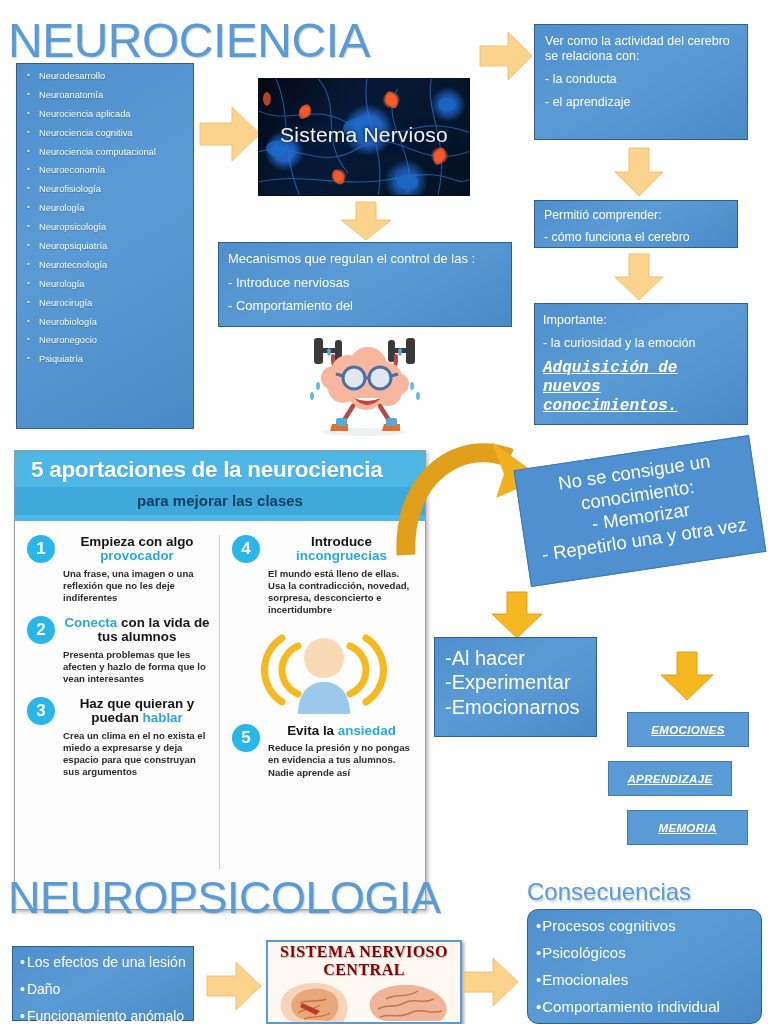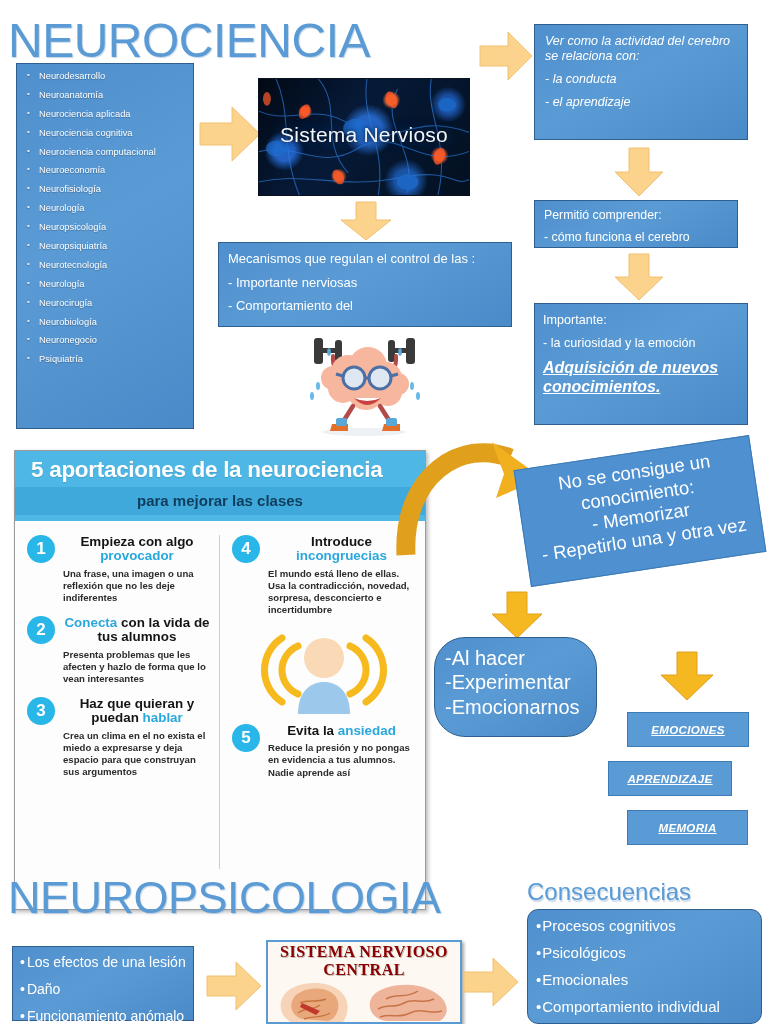--- a/index.html
+++ b/index.html
@@ -67,27 +67,27 @@
   #sn-image .filaments { position:absolute; inset:0; opacity:.75; }
   #sn-caption {
     position: absolute; left: 0; right: 0; top: 44px;
     text-align: center; color: #f2f6fa; font-size: 21px;
     font-family: "Liberation Sans", sans-serif; font-weight: 400;
     text-shadow: 0 0 5px rgba(0,0,0,.9), 0 0 12px rgba(30,90,180,.8);
     letter-spacing: .2px;
   }
 
   
-  #box-ver { left: 534px; top: 24px; width: 214px; height: 116px; font-size: 12.5px; padding: 9px 10px; font-style: italic; }
+  #box-ver { left: 534px; top: 24px; width: 214px; height: 116px; font-size: 12.5px; padding: 9px 10px; }
   #box-permitio { left: 534px; top: 200px; width: 204px; height: 48px; font-size: 12.3px; padding: 7px 9px; }
   #box-permitio p { margin-bottom: 7px; }
   #box-importante { left: 534px; top: 303px; width: 214px; height: 122px; font-size: 12.6px; padding: 9px 8px; }
   #box-importante .emph {
     font-style: italic; font-weight: bold; text-decoration: underline;
-    font-size: 16px; line-height: 1.18; display: block;
+    font-size: 16px; line-height: 1.18; display: block; font-family: Liberation Mono, monospace;
   }
   #box-mecanismos { left: 218px; top: 242px; width: 294px; height: 85px; font-size: 13px; padding: 8px 9px; }
 
   
   #brain-mascot { position: absolute; left: 288px; top: 326px; width: 152px; height: 113px; }
 
   
   .arrow-peach { position: absolute; }
 
   
@@ -132,21 +132,21 @@
     color: #fff; font-size: 18.5px; line-height: 1.22; text-align: center;
     padding: 8px 6px 0 6px;
   }
 
   
   #curved-arrow { position: absolute; left: 392px; top: 430px; width: 210px; height: 130px; }
 
   
   #box-alhacer {
     left: 434px; top: 637px; width: 163px; height: 100px; padding: 8px 6px 0 10px;
-    font-size: 20px; line-height: 1.22; border-radius: 31px;
+    font-size: 20px; line-height: 1.22;
   }
   
   .minibox {
     position: absolute; background: #5B9BD5; border: 1px solid #3C7BB8;
     color: #fff; font-size: 11.6px; font-weight: bold; font-style: italic;
     text-decoration: underline; display: flex; align-items: center; justify-content: center;
     letter-spacing: .3px;
   }
   #box-emociones { left: 627px; top: 712px; width: 122px; height: 35px; }
   #box-aprendizaje { left: 608px; top: 761px; width: 124px; height: 35px; }
@@ -271,21 +271,21 @@
     <p>- la curiosidad y la emoción</p>
     <span class="emph">Adquisición de nuevos conocimientos.</span>
   </div>
 
   <svg class="arrow-peach" style="left:338px; top:200px;" width="56" height="42" viewBox="0 0 56 42">
     <path d="M18 2 H38 V20 H53 L28 40 L3 20 H18 Z" fill="#FBD38D" stroke="#F0C173" stroke-width="1"></path>
   </svg>
 
   <div class="bluebox" id="box-mecanismos">
     <p>Mecanismos que regulan el control de las :</p>
-    <p>- Importante nerviosas</p>
+    <p>- Introduce nerviosas</p>
     <p>- Comportamiento del</p>
   </div>
 
   <svg id="brain-mascot" viewBox="0 0 152 113">
     <ellipse cx="76" cy="106" rx="42" ry="4" fill="#eef1f4"></ellipse>
 
     <g fill="#3a3a3a">
       <rect x="26" y="12" width="9" height="26" rx="3"></rect>
       <rect x="47" y="14" width="7" height="22" rx="3"></rect>
       <rect x="35" y="22" width="12" height="5"></rect>

